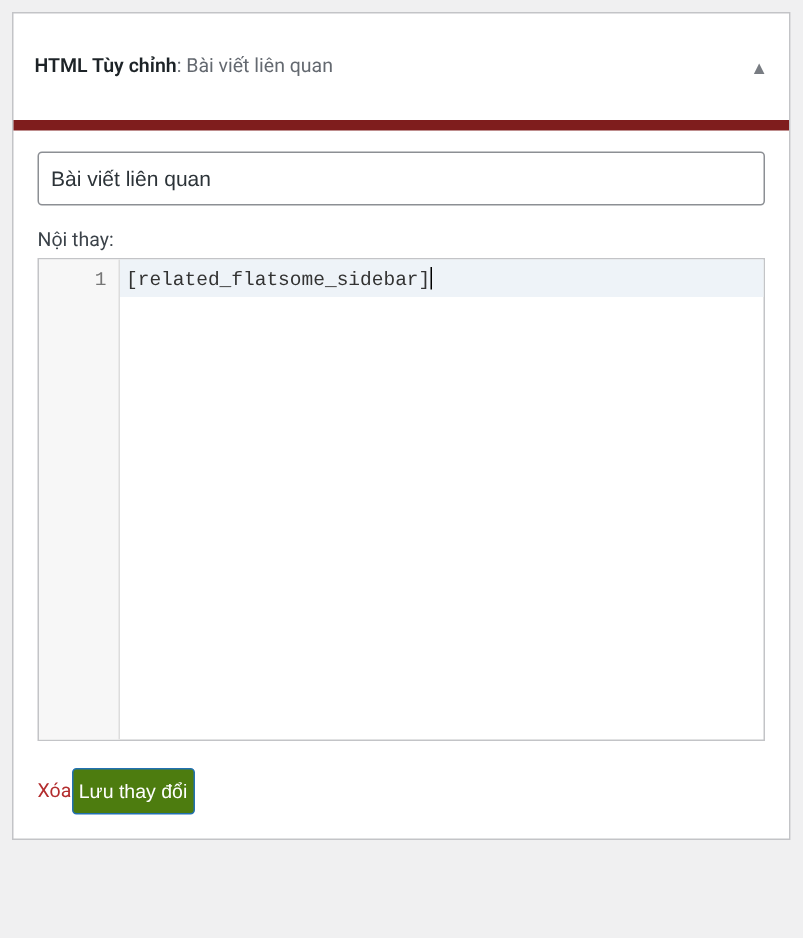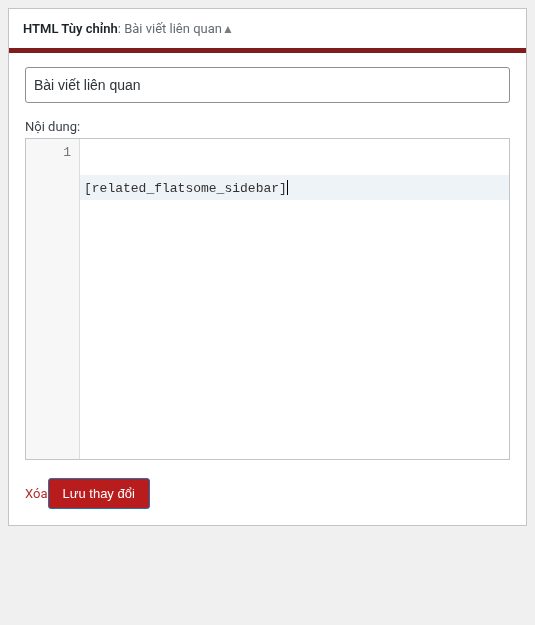--- a/index.html
+++ b/index.html
@@ -15,23 +15,24 @@
       width: 535px;
       height: 625px;
     }
     .widget-panel {
       background: #fff;
       border: 1px solid #c3c4c7;
       margin: 8px;
     }
     .widget-header {
       display: flex;
+      justify-content: space-between;
       align-items: center;
-      padding: 12px 14px;
-      border-bottom: 5px solid #7f1d1d;
+      padding: 28px 14px;
+      border-bottom: 7px solid #7f1d1d;
       cursor: pointer;
     }
     .widget-title {
       font-size: 13px;
       font-weight: 600;
       color: #1d2327;
     }
     .widget-subtitle {
       font-weight: 400;
       color: #646970;
@@ -76,21 +77,20 @@
       border-right: 1px solid #ddd;
       text-align: right;
       padding: 4px 8px 0 0;
       color: #767676;
       line-height: 1.6;
       user-select: none;
     }
     .editor-content {
       flex: 1;
       position: relative;
-      margin-top: 36px;
     }
     .editor-line {
       padding: 4px 6px 0 4px;
       line-height: 1.6;
       color: #333;
     }
     .active-line {
       background: #eef3f8;
     }
     .cursor {
@@ -107,45 +107,45 @@
       align-items: center;
       margin-top: 18px;
     }
     .delete-link {
       color: #b32d2e;
       text-decoration: none;
       font-size: 13px;
       cursor: pointer;
     }
     .save-button {
-      background: #b91c1c;
+      background: #4d7c0f;
       color: #fff;
       border: 1px solid #2271b1;
       border-radius: 3px;
-      padding: 7px 14px;
+      padding: 7px 4px;
       font-size: 13px;
       cursor: pointer;
     }
   </style>
 </head>
 <body>
 
 <div class="widget-panel">
   <div class="widget-header">
     <div>
       <span class="widget-title">HTML Tùy chỉnh</span><span class="widget-subtitle">: <span>Bài viết liên quan</span></span>
     </div>
     <span class="widget-toggle">▲</span>
   </div>
 
   <div class="widget-body">
     <input type="text" class="text-input" value="Bài viết liên quan" style="">
 
     <div class="section-spacer">
-      <label class="form-label">Nội dung:</label>
+      <label class="form-label">Nội thay:</label>
       <div class="code-editor">
         <div class="gutter">
           <div>1</div>
         </div>
         <div class="editor-content">
           <div class="editor-line active-line"><span>[related_flatsome_sidebar]</span><span class="cursor"></span></div>
         </div>
       </div>
     </div>
 

